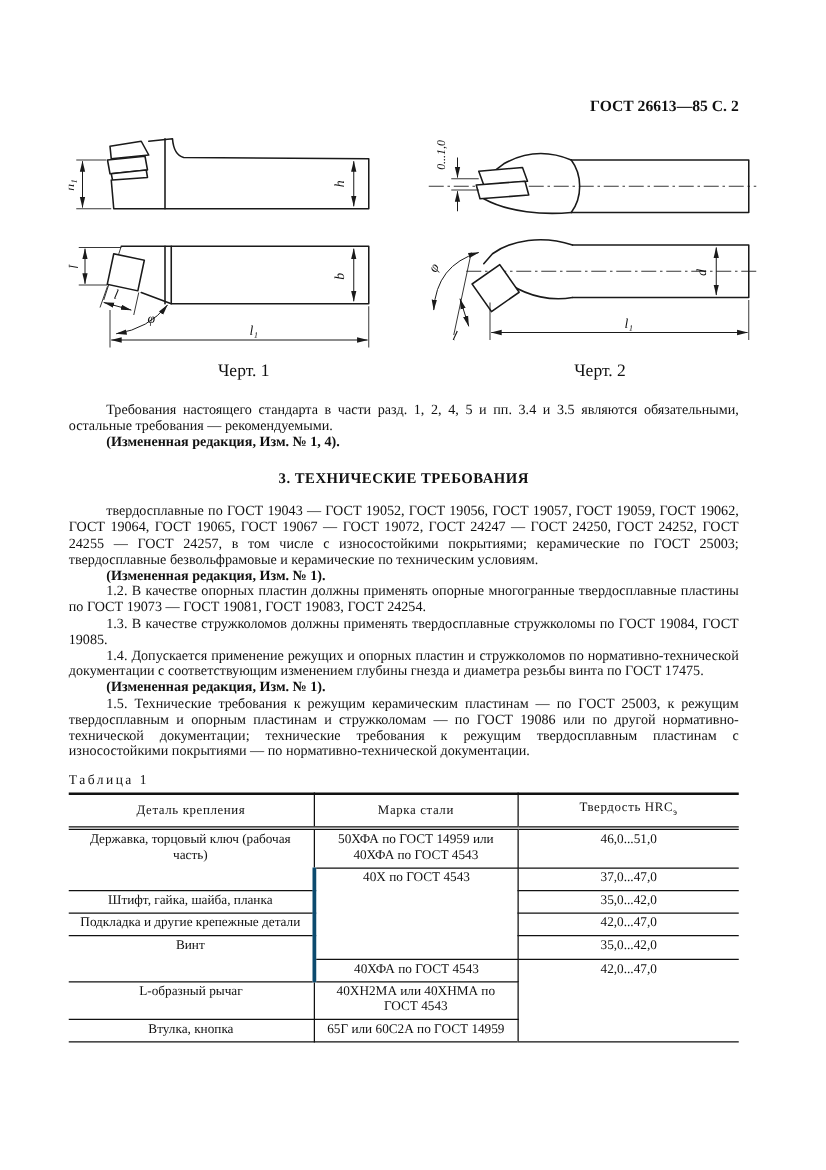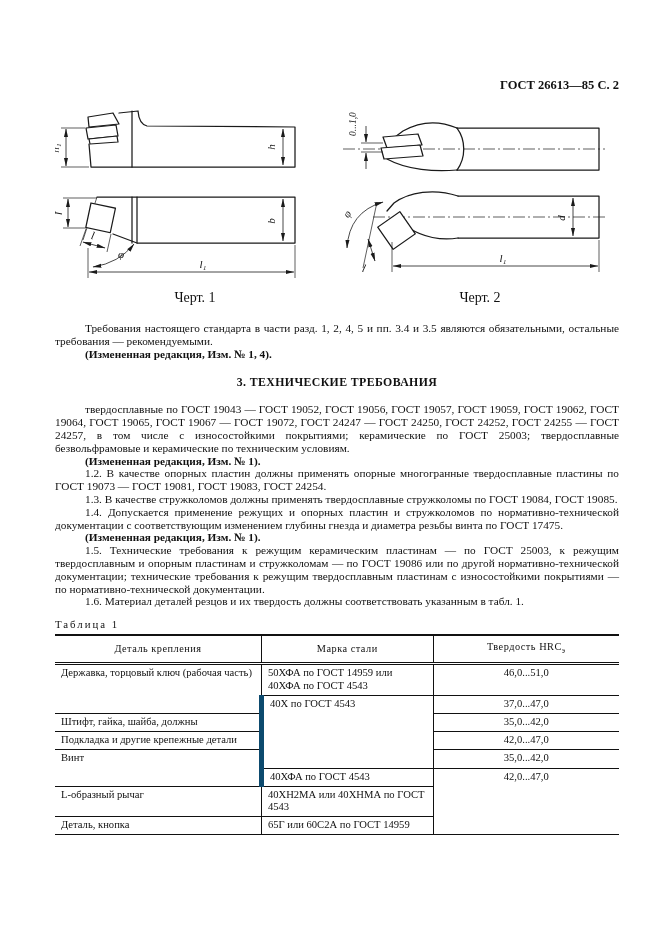--- a/index.html
+++ b/index.html
@@ -3,21 +3,21 @@
 <meta charset="utf-8">
 <style>
   html,body{margin:0;padding:0;background:#fff;}
   .page{
     position:relative;
     width:661px;height:936px;
     background:#fff;color:#111;
     font-family:"Liberation Serif", serif;
     overflow:hidden;
   }
-  .content{padding:78px 42px 0 55px;}
+  .content{padding:78px 70px 0 55px;}
   .gost-header{
     text-align:right;font-weight:bold;font-size:12.5px;line-height:14px;
   }
   .figures{display:flex;justify-content:space-between;margin-top:8px;}
   .figure{display:flex;flex-direction:column;align-items:center;}
   .figure svg{display:block;}
   .fig-caption{font-size:14px;margin-top:0;text-align:center;}
   .body-text p{
     margin:0;font-size:11.3px;line-height:12.8px;
     text-align:justify;text-indent:30px;
@@ -38,22 +38,22 @@
     font-size:10.6px;line-height:12.2px;
   }
   table.gost th{
     font-weight:normal;font-size:10.3px;text-align:center;
     padding:5px 4px;border-bottom:3px double #111;letter-spacing:.5px;
   }
   table.gost td{
     border-top:1px solid #111;border-bottom:1px solid #111;
     padding:2px 6px 3px 6px;vertical-align:top;
   }
-  .coldiv-l{border-left:5px solid #0c4a6e;}
-  .coldiv-r{border-right:1px solid #111;}
+  .coldiv-l{border-left:3px solid #0c4a6e;}
+  .coldiv-r{border-right:1px solid #111;text-align:center;}
   td.c3{text-align:center;}
   td.vmid{vertical-align:middle;}
   td.tall{height:34px;}
   sub.hrc{font-size:7.5px;}
   .page-number{text-align:center;font-size:11px;margin-top:13px;}
   
   .draw{fill:none;stroke:#1a1a1a;stroke-width:1.25;stroke-linejoin:round;stroke-linecap:round;}
   .white{fill:#fff;stroke:#1a1a1a;stroke-width:1.25;stroke-linejoin:round;}
   .dim{fill:none;stroke:#1a1a1a;stroke-width:.8;}
   .thin{fill:none;stroke:#1a1a1a;stroke-width:.7;}
@@ -170,21 +170,20 @@
     <div class="section-title">3. ТЕХНИЧЕСКИЕ ТРЕБОВАНИЯ</div>
 
     <div class="body-text">
       <p>твердосплавные по ГОСТ 19043 — ГОСТ 19052, ГОСТ 19056, ГОСТ 19057, ГОСТ 19059, ГОСТ 19062, ГОСТ 19064, ГОСТ 19065, ГОСТ 19067 — ГОСТ 19072, ГОСТ 24247 — ГОСТ 24250, ГОСТ 24252, ГОСТ 24255 — ГОСТ 24257, в том числе с износостойкими покрытиями; керамические по ГОСТ 25003; твердосплавные безвольфрамовые и керамические по техническим условиям.</p>
       <p class="bold">(Измененная редакция, Изм. № 1).</p>
       <p>1.2. В качестве опорных пластин должны применять опорные многогранные твердосплавные пластины по ГОСТ 19073 — ГОСТ 19081, ГОСТ 19083, ГОСТ 24254.</p>
       <p>1.3. В качестве стружколомов должны применять твердосплавные стружколомы по ГОСТ 19084, ГОСТ 19085.</p>
       <p>1.4. Допускается применение режущих и опорных пластин и стружколомов по нормативно-технической документации с соответствующим изменением глубины гнезда и диаметра резьбы винта по ГОСТ 17475.</p>
       <p class="bold">(Измененная редакция, Изм. № 1).</p>
       <p>1.5. Технические требования к режущим керамическим пластинам — по ГОСТ 25003, к режущим твердосплавным и опорным пластинам и стружколомам — по ГОСТ 19086 или по другой нормативно-технической документации; технические требования к режущим твердосплавным пластинам с износостойкими покрытиями — по нормативно-технической документации.</p>
-      <p>1.6. Материал деталей резцов и их твердость должны соответствовать указанным в табл. 1.</p>
     </div>
 
     <div class="table-label">Таблица 1</div>
 
     <table class="gost">
       <colgroup>
         <col style="width:202px">
           <col style="width:168px">
           <col style="width:182px">
       </colgroup>
@@ -199,41 +198,41 @@
         <tr>
           <td class="coldiv-r tall" rowspan="2">Державка, торцовый ключ (рабочая часть)</td>
           <td class="coldiv-r">50ХФА по ГОСТ 14959 или 40ХФА по ГОСТ 4543</td>
           <td class="c3">46,0...51,0</td>
         </tr>
         <tr>
           <td class="coldiv-l coldiv-r" rowspan="4">40Х по ГОСТ 4543</td>
           <td class="c3">37,0...47,0</td>
         </tr>
         <tr>
-          <td class="coldiv-r">Штифт, гайка, шайба, должны</td>
+          <td class="coldiv-r">Штифт, гайка, шайба, планка</td>
           <td class="c3">35,0...42,0</td>
         </tr>
         <tr>
           <td class="coldiv-r">Подкладка и другие крепежные детали</td>
           <td class="c3">42,0...47,0</td>
         </tr>
         <tr>
           <td class="coldiv-r" rowspan="2">Винт</td>
           <td class="c3">35,0...42,0</td>
         </tr>
         <tr>
           <td class="coldiv-l coldiv-r">40ХФА по ГОСТ 4543</td>
           <td class="c3 vmid" rowspan="3">42,0...47,0</td>
         </tr>
         <tr>
           <td class="coldiv-r">L-образный рычаг</td>
           <td class="coldiv-r">40ХН2МА или 40ХНМА по ГОСТ 4543</td>
         </tr>
         <tr>
-          <td class="coldiv-r">Деталь,  кнопка</td>
+          <td class="coldiv-r">Втулка,  кнопка</td>
           <td class="coldiv-r">65Г или 60С2А по ГОСТ 14959</td>
         </tr>
       </tbody>
     </table>
 
 
   </div>
 </div>
 
 </body></html>

